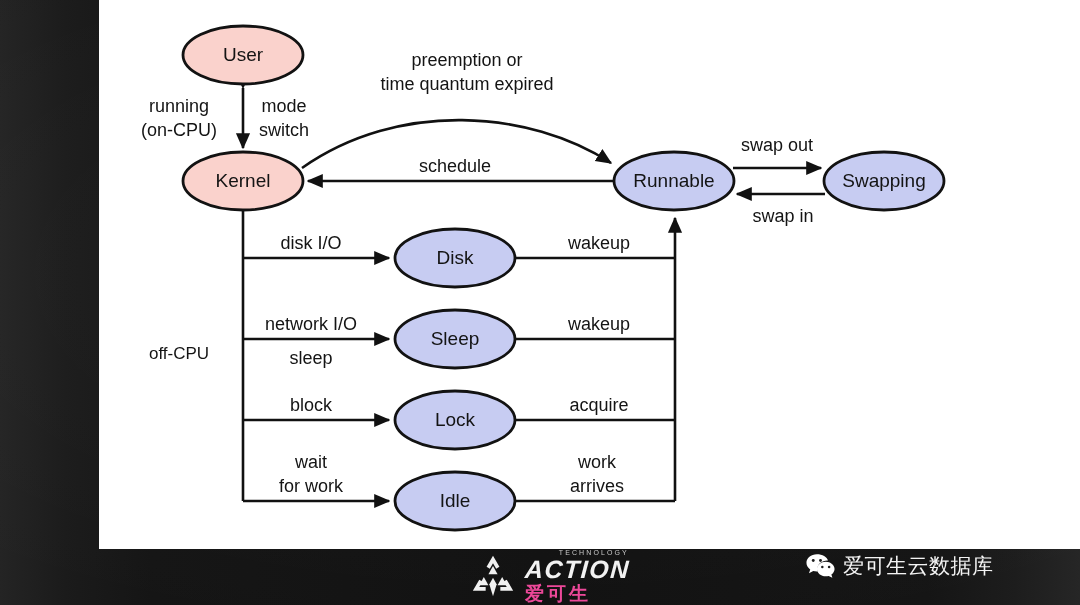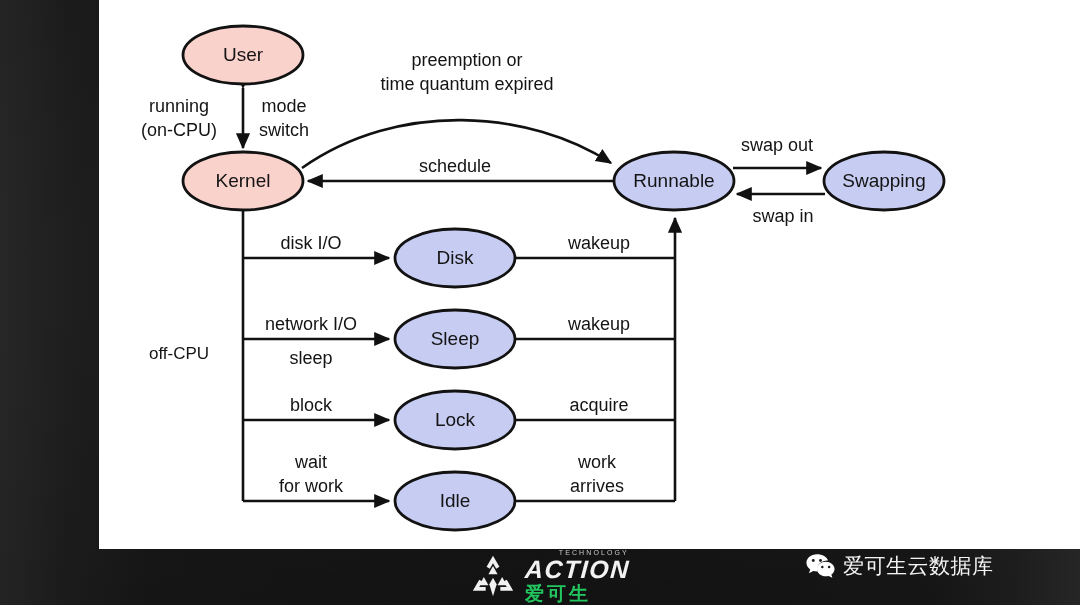--- a/index.html
+++ b/index.html
@@ -121,21 +121,21 @@
     font-weight: bold;
     letter-spacing: 1.5px;
     color: #f2f2f2;
     font-style: italic;
     transform: skewX(-4deg);
   }
   #action-cn-text {
     font-family: "DejaVu Sans", sans-serif;
     font-size: 19px;
     font-weight: bold;
-    color: #22c55e;
+    color: #ec4899;
     letter-spacing: 3px;
     margin-top: 2px;
   }
 
   
   #wechat-watermark {
     position: absolute;
     left: 806px;
     top: 552px;
     display: flex;

